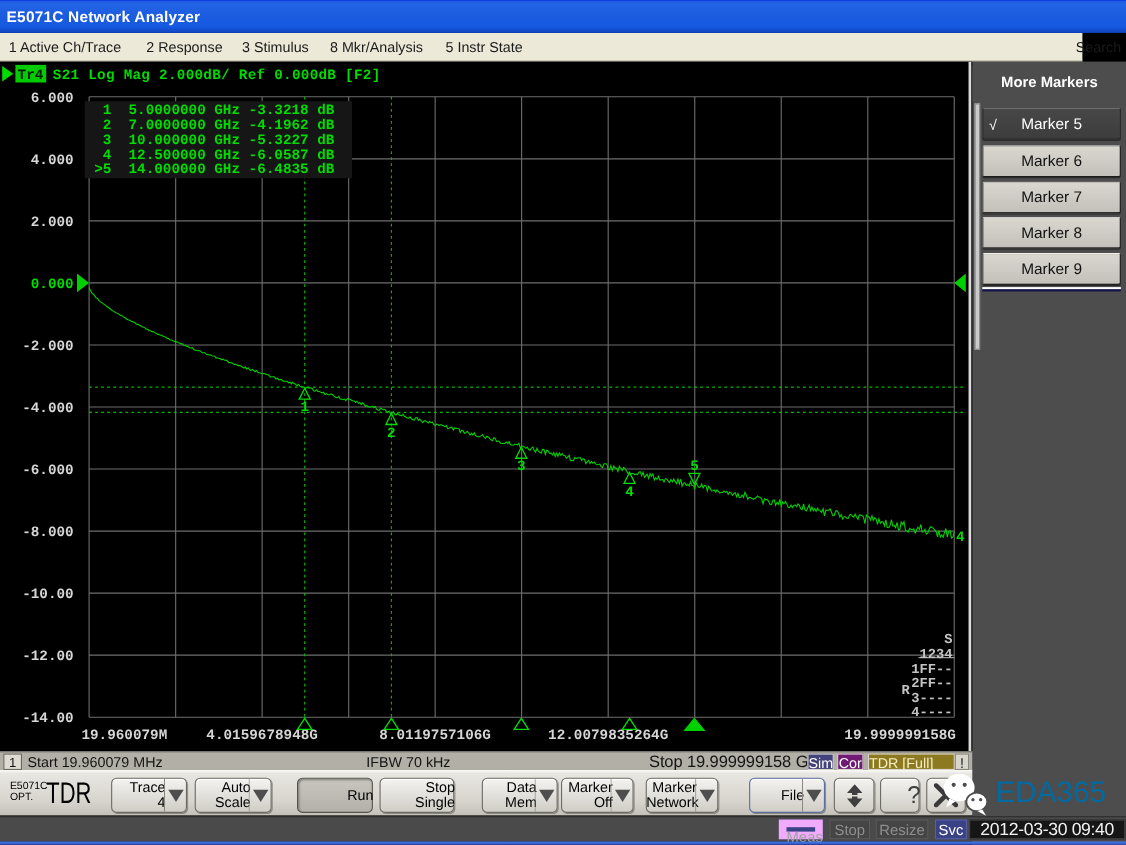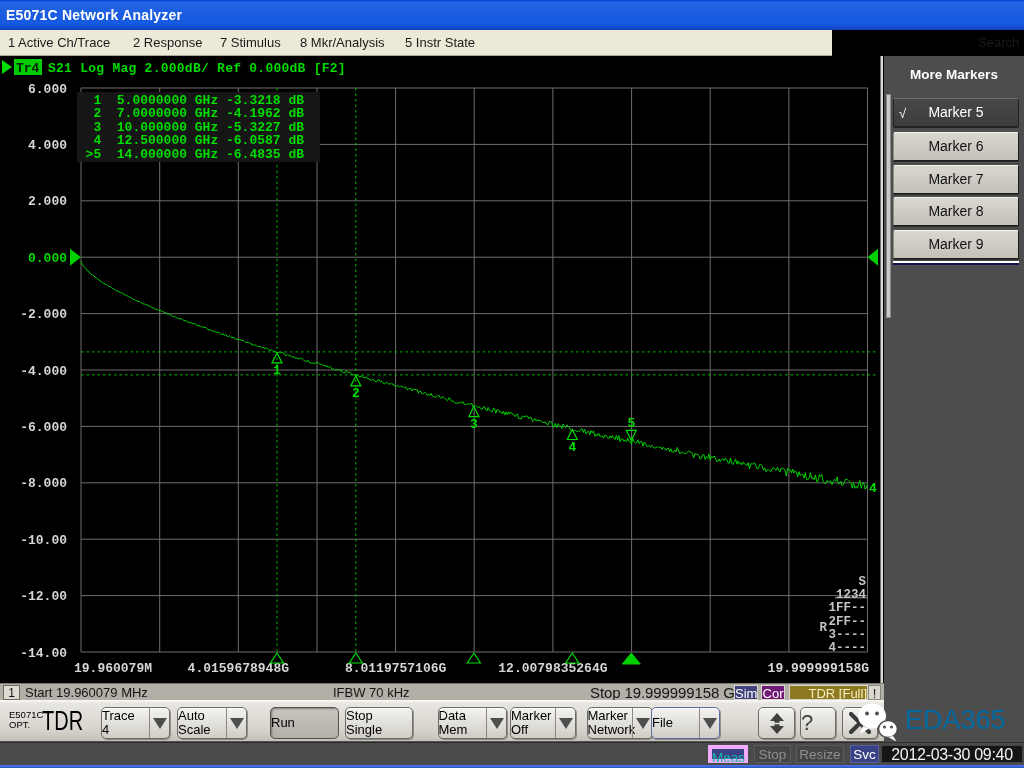--- a/index.html
+++ b/index.html
@@ -1,52 +1,52 @@
 <!DOCTYPE html>
 <html><head><meta charset="utf-8"><style>
 *{margin:0;padding:0;box-sizing:border-box}
 html,body{width:1024px;height:768px;overflow:hidden;background:#000;font-family:"Liberation Sans",sans-serif}
 #titlebar{position:absolute;left:0;top:0;width:1024px;height:30px;
  background:linear-gradient(180deg,#0831d9 0%,#1c5ae0 4%,#2463e6 10%,#1b5cdf 50%,#155ae2 80%,#1248c4 96%,#0e3ba8 100%);
  color:#fff;font-weight:bold;font-size:14px;line-height:30px;padding-left:6px;letter-spacing:.2px}
-#menubar{position:absolute;left:0;top:30px;width:832px;height:26px;background:#ece9d8;border-bottom:1px solid #aca899;
+#menubar{position:absolute;left:0;top:30px;width:984px;height:26px;background:#ece9d8;border-bottom:1px solid #aca899;
  font-size:13px;color:#1a1a1a}
 #menubar span{position:absolute;top:5px}
 #screen{position:absolute;left:0;top:56px;width:884px;height:627px;background:#000}
 #sidebar{position:absolute;left:884px;top:56px;width:140px;height:712px;background:#4d4d4d}
 .skey{position:absolute;left:9px;width:126px;height:29px;background:linear-gradient(180deg,#d9d7d0,#c3c0b9);
  border:1px solid #1c1c1c;border-top-color:#f4f3f0;border-left-color:#8f8d86;border-radius:2px;
  color:#111;font-size:14px;text-align:center;line-height:27px;box-shadow:0 1px 0 #2a2a2a}
 #mk5{background:linear-gradient(180deg,#474747,#3d3d3d);color:#fff;border:1px solid #222;border-top-color:#6e6e6e;box-shadow:0 1px 0 #222}
 #mhead{position:absolute;left:0px;top:4px;width:140px;height:32px;background:#4d4d4d;color:#fff;font-size:13.5px;
  text-align:center;line-height:30px;font-weight:bold}
 #sscroll{position:absolute;left:2px;top:38px;width:5px;height:224px;background:#c9c9c9;border:1px solid #8a8a8a}
 #statusbar{position:absolute;left:0;top:683px;width:884px;height:17px;background:#b2afa7;font-size:13px;color:#141414;border-top:1px solid #77756e}
 #statusbar div{position:absolute;top:1px;height:15px;line-height:15px}
 #toolbar{position:absolute;left:0;top:700px;width:884px;height:42px;background:linear-gradient(180deg,#fbfaf8 0%,#e8e6e1 8%,#d7d4cd 70%,#c4c1ba 100%);border-bottom:1px solid #55534e}
 .tbtn{position:absolute;top:7px;height:32px;background:linear-gradient(180deg,#f4f3f0,#d0cdc6);border:1px solid #6e6c66;
- border-radius:5px;box-shadow:1px 1px 0 rgba(90,88,82,.55),inset 0 1px 0 #fff;color:#000;font-size:13px;text-align:left}
+ border-radius:5px;box-shadow:1px 1px 0 rgba(90,88,82,.55),inset 0 1px 0 #fff;color:#000;font-size:13px;text-align:right}
 .tbtn .lbl{position:absolute;left:0;top:0;bottom:0;display:flex;flex-direction:column;justify-content:center;line-height:14px;width:100%}
 .arr{position:absolute;right:0;top:0;width:20px;height:30px;border-left:1px solid #8a8880;border-radius:0 5px 5px 0}
 .arr svg{position:absolute;left:2px;top:8px}
 #bottombar{position:absolute;left:0;top:742px;width:1024px;height:23px;background:#4a4a4a;border-top:1px solid #2c2c2c}
 .badge{position:absolute;top:2px;height:18px;line-height:18px;text-align:center;font-size:13.5px}
 #bluestrip{position:absolute;left:0;top:765px;width:1024px;height:3px;background:linear-gradient(180deg,#4b77e8,#2a55c4)}
 #wm{position:absolute;left:852px;top:700px;width:172px;height:44px;color:#0369a1;font-size:27px}
 text{font-family:"Liberation Mono",monospace;font-weight:bold}
 .w{fill:#d6d6d6;font-size:13px}
 .g{fill:#00dc00;font-size:13px}
 .s{fill:#c4c4c4;font-size:12.5px}
 .dash{stroke:#00bc00;stroke-width:1;stroke-dasharray:2.5,3}
 </style></head><body>
 <div id="titlebar">E5071C Network Analyzer</div>
 <div id="menubar">
  <span style="left:8px">1 Active Ch/Trace</span>
  <span style="left:133px">2 Response</span>
- <span style="left:220px">7 Stimulus</span>
+ <span style="left:220px">3 Stimulus</span>
  <span style="left:300px">8 Mkr/Analysis</span>
  <span style="left:405px">5 Instr State</span>
  <span style="left:978px">Search</span>
 </div>
 <div id="screen">
 <svg width="884" height="627" viewBox="0 0 884 627">
  <g stroke="#6e6e6e" stroke-width="1">
 <line x1="81.0" y1="32.0" x2="81.0" y2="596.0"></line>
 <line x1="159.7" y1="32.0" x2="159.7" y2="596.0"></line>
 <line x1="238.3" y1="32.0" x2="238.3" y2="596.0"></line>
@@ -141,21 +141,21 @@
  <div style="position:absolute;left:9px;top:204.5px;width:126px;height:2px;background:#fff"></div>
  <div style="position:absolute;left:9px;top:206.5px;width:126px;height:2px;background:#14144a"></div>
 </div>
 <div id="statusbar">
  <div style="left:3px;width:17px;background:#dedbd2;border:1px solid #6a685f;text-align:center;font-size:12px">1</div>
  <div style="left:25px">Start 19.960079 MHz</div>
  <div style="left:333px">IFBW 70 kHz</div>
  <div style="left:590px;font-size:15px;letter-spacing:-0.1px">Stop 19.999999158 GHz</div>
  <div style="left:734px;width:24px;background:#42427c;color:#fff;text-align:center;border:1px solid #d8d5cc">Sim</div>
  <div style="left:761px;width:24px;background:#701a75;color:#fff;text-align:center;border:1px solid #d8d5cc">Cor</div>
- <div style="left:789px;width:79px;background:#8d7a20;color:#f7efc4;text-align:right;border:1px solid #d8d5cc">TDR [Full]</div>
+ <div style="left:789px;width:79px;background:#8d7a20;color:#f7efc4;text-align:left;border:1px solid #d8d5cc">TDR [Full]</div>
  <div style="left:868px;width:13px;background:#d9d6cd;color:#222;text-align:center;border:1px solid #8a887e">!</div>
 </div>
 <div id="toolbar">
 <div style="position:absolute;left:9px;top:10px;font-size:9.5px;font-weight:normal;line-height:10px;color:#000">E5071C<br>OPT.</div>
 <div style="position:absolute;left:42px;top:6px;font-size:27px;color:#000;transform:scaleX(.74);transform-origin:0 0;letter-spacing:0px">TDR</div>
 <div class="tbtn" style="left:101px;width:69px">
       <div class="lbl" style="width:48.5px">
         <div>Trace</div>
         <div>4</div>
       </div>
@@ -213,21 +213,21 @@
       <div class="lbl" style="width:46.0px">
         <div>Marker</div>
         <div>Network</div>
       </div>
       <div class="arr">
         <svg width="16" height="14" viewBox="0 0 16 14">
           <polygon points="1,2 15,2 8,13" fill="#4e4e4e"></polygon>
         </svg>
       </div>
     </div>
-<div class="tbtn" style="left:651px;width:69px;border-color:#5a6e9e">
+<div class="tbtn" style="left:681px;width:69px;border-color:#5a6e9e">
       <div class="lbl" style="width:49px">
         <div>File</div>
       </div>
       <div class="arr">
         <svg width="16" height="14" viewBox="0 0 16 14">
           <polygon points="1,2 15,2 8,13" fill="#4e4e4e"></polygon>
         </svg>
       </div>
     </div>
 <div class="tbtn" style="left:758px;width:37px">
@@ -241,21 +241,21 @@
         <div style="line-height:22px">?</div>
       </div>
     </div>
 <div class="tbtn" style="left:842px;width:36px">
       <svg width="22" height="22" viewBox="0 0 22 22" style="position:absolute;left:6px;top:4px">
         <path d="M2 2 L20 20 M20 2 L2 20" stroke="#3a3a3a" stroke-width="4.2" stroke-linecap="round" fill="none"></path>
       </svg>
     </div>
 </div>
 <div id="bottombar">
- <div class="badge" style="left:708px;width:40px;background:#3a4286;color:#14b8a6;border:4px solid #f0abfc">Meas</div>
+ <div class="badge" style="left:708px;width:40px;background:#3a4286;color:#a3a3a3;border:7px solid #f0abfc">Meas</div>
  <div class="badge" style="left:754px;width:37px;background:#454545;color:#8f8f8f;border:1px solid #5a5a5a">Stop</div>
  <div class="badge" style="left:796px;width:48px;background:#454545;color:#8f8f8f;border:1px solid #5a5a5a">Resize</div>
  <div class="badge" style="left:850px;width:29px;background:#3a4286;color:#fff;border:1px solid #585fa0">Svc</div>
  <div class="badge" style="left:881px;width:142px;background:#161616;color:#f2f2f2;border:1px solid #444;font-size:16px;letter-spacing:-0.3px">2012-03-30 09:40</div>
 </div>
 <div id="bluestrip"></div>
 <div id="wm">
  <svg width="50" height="44" viewBox="0 0 50 44" style="position:absolute;left:0;top:0">
   <ellipse cx="20" cy="16" rx="14" ry="12.5" fill="#fff"></ellipse>
   <path d="M11 26 L8 34 L17 28.5 Z" fill="#fff"></path>

